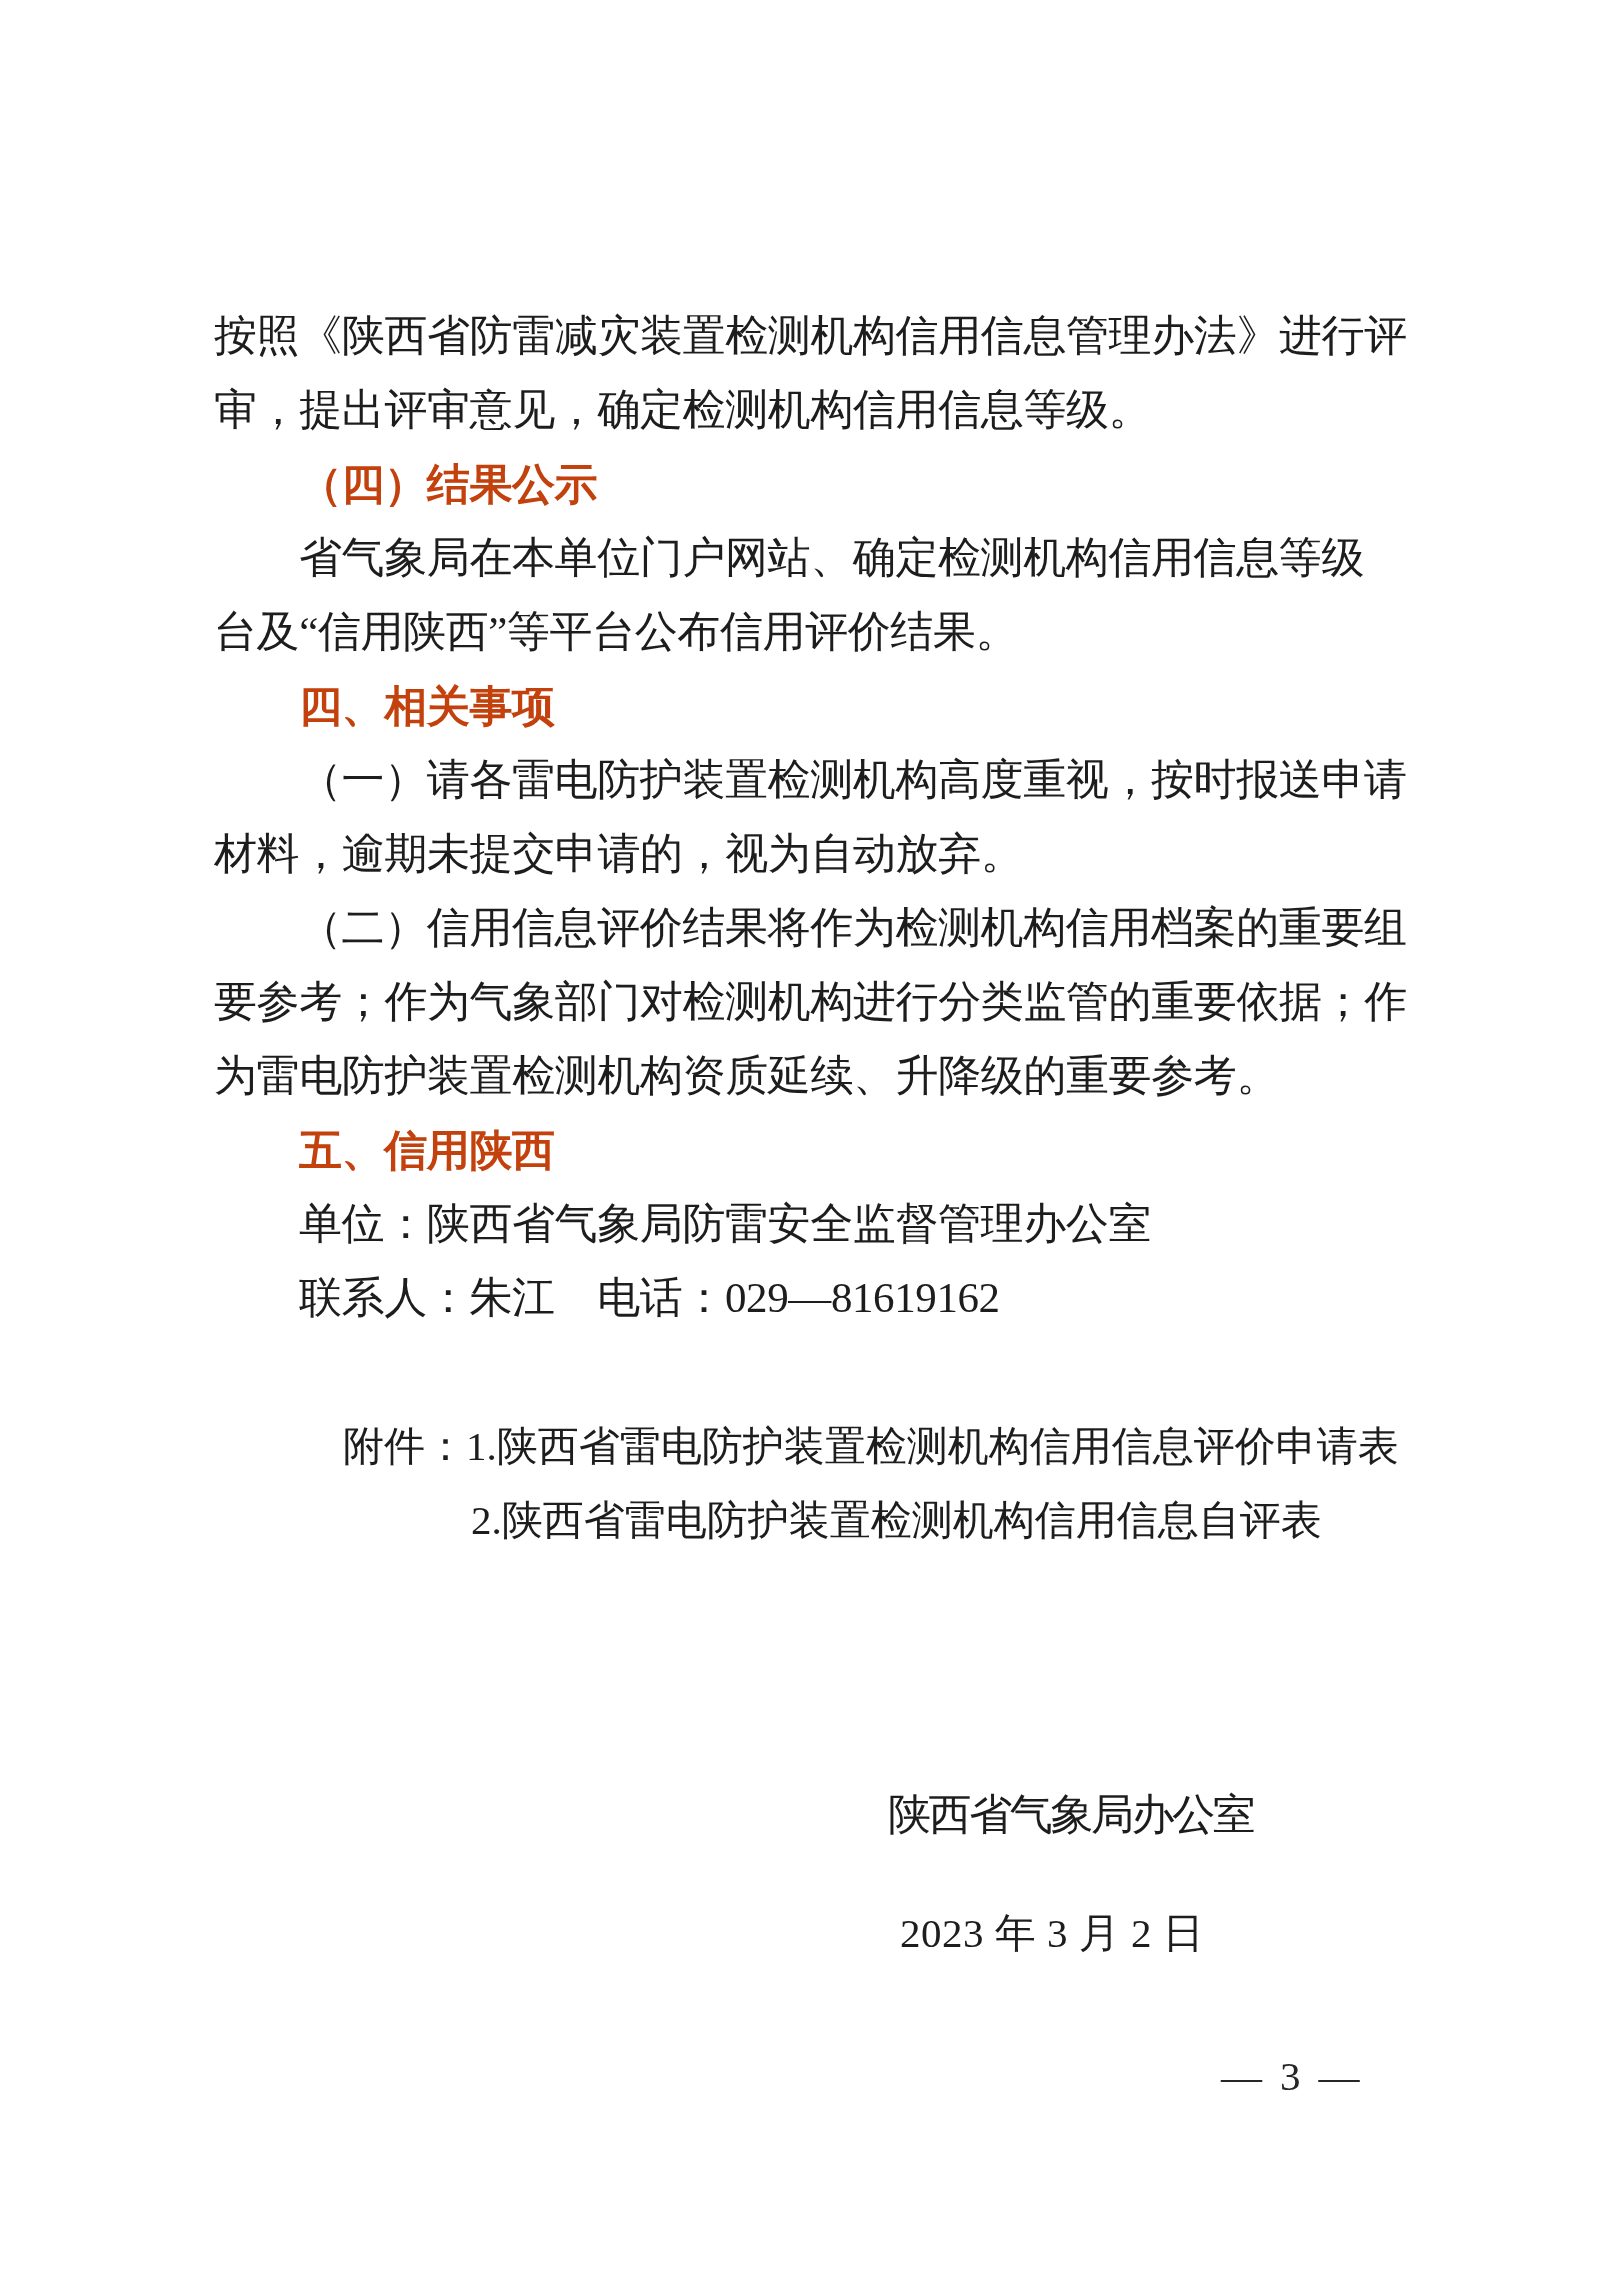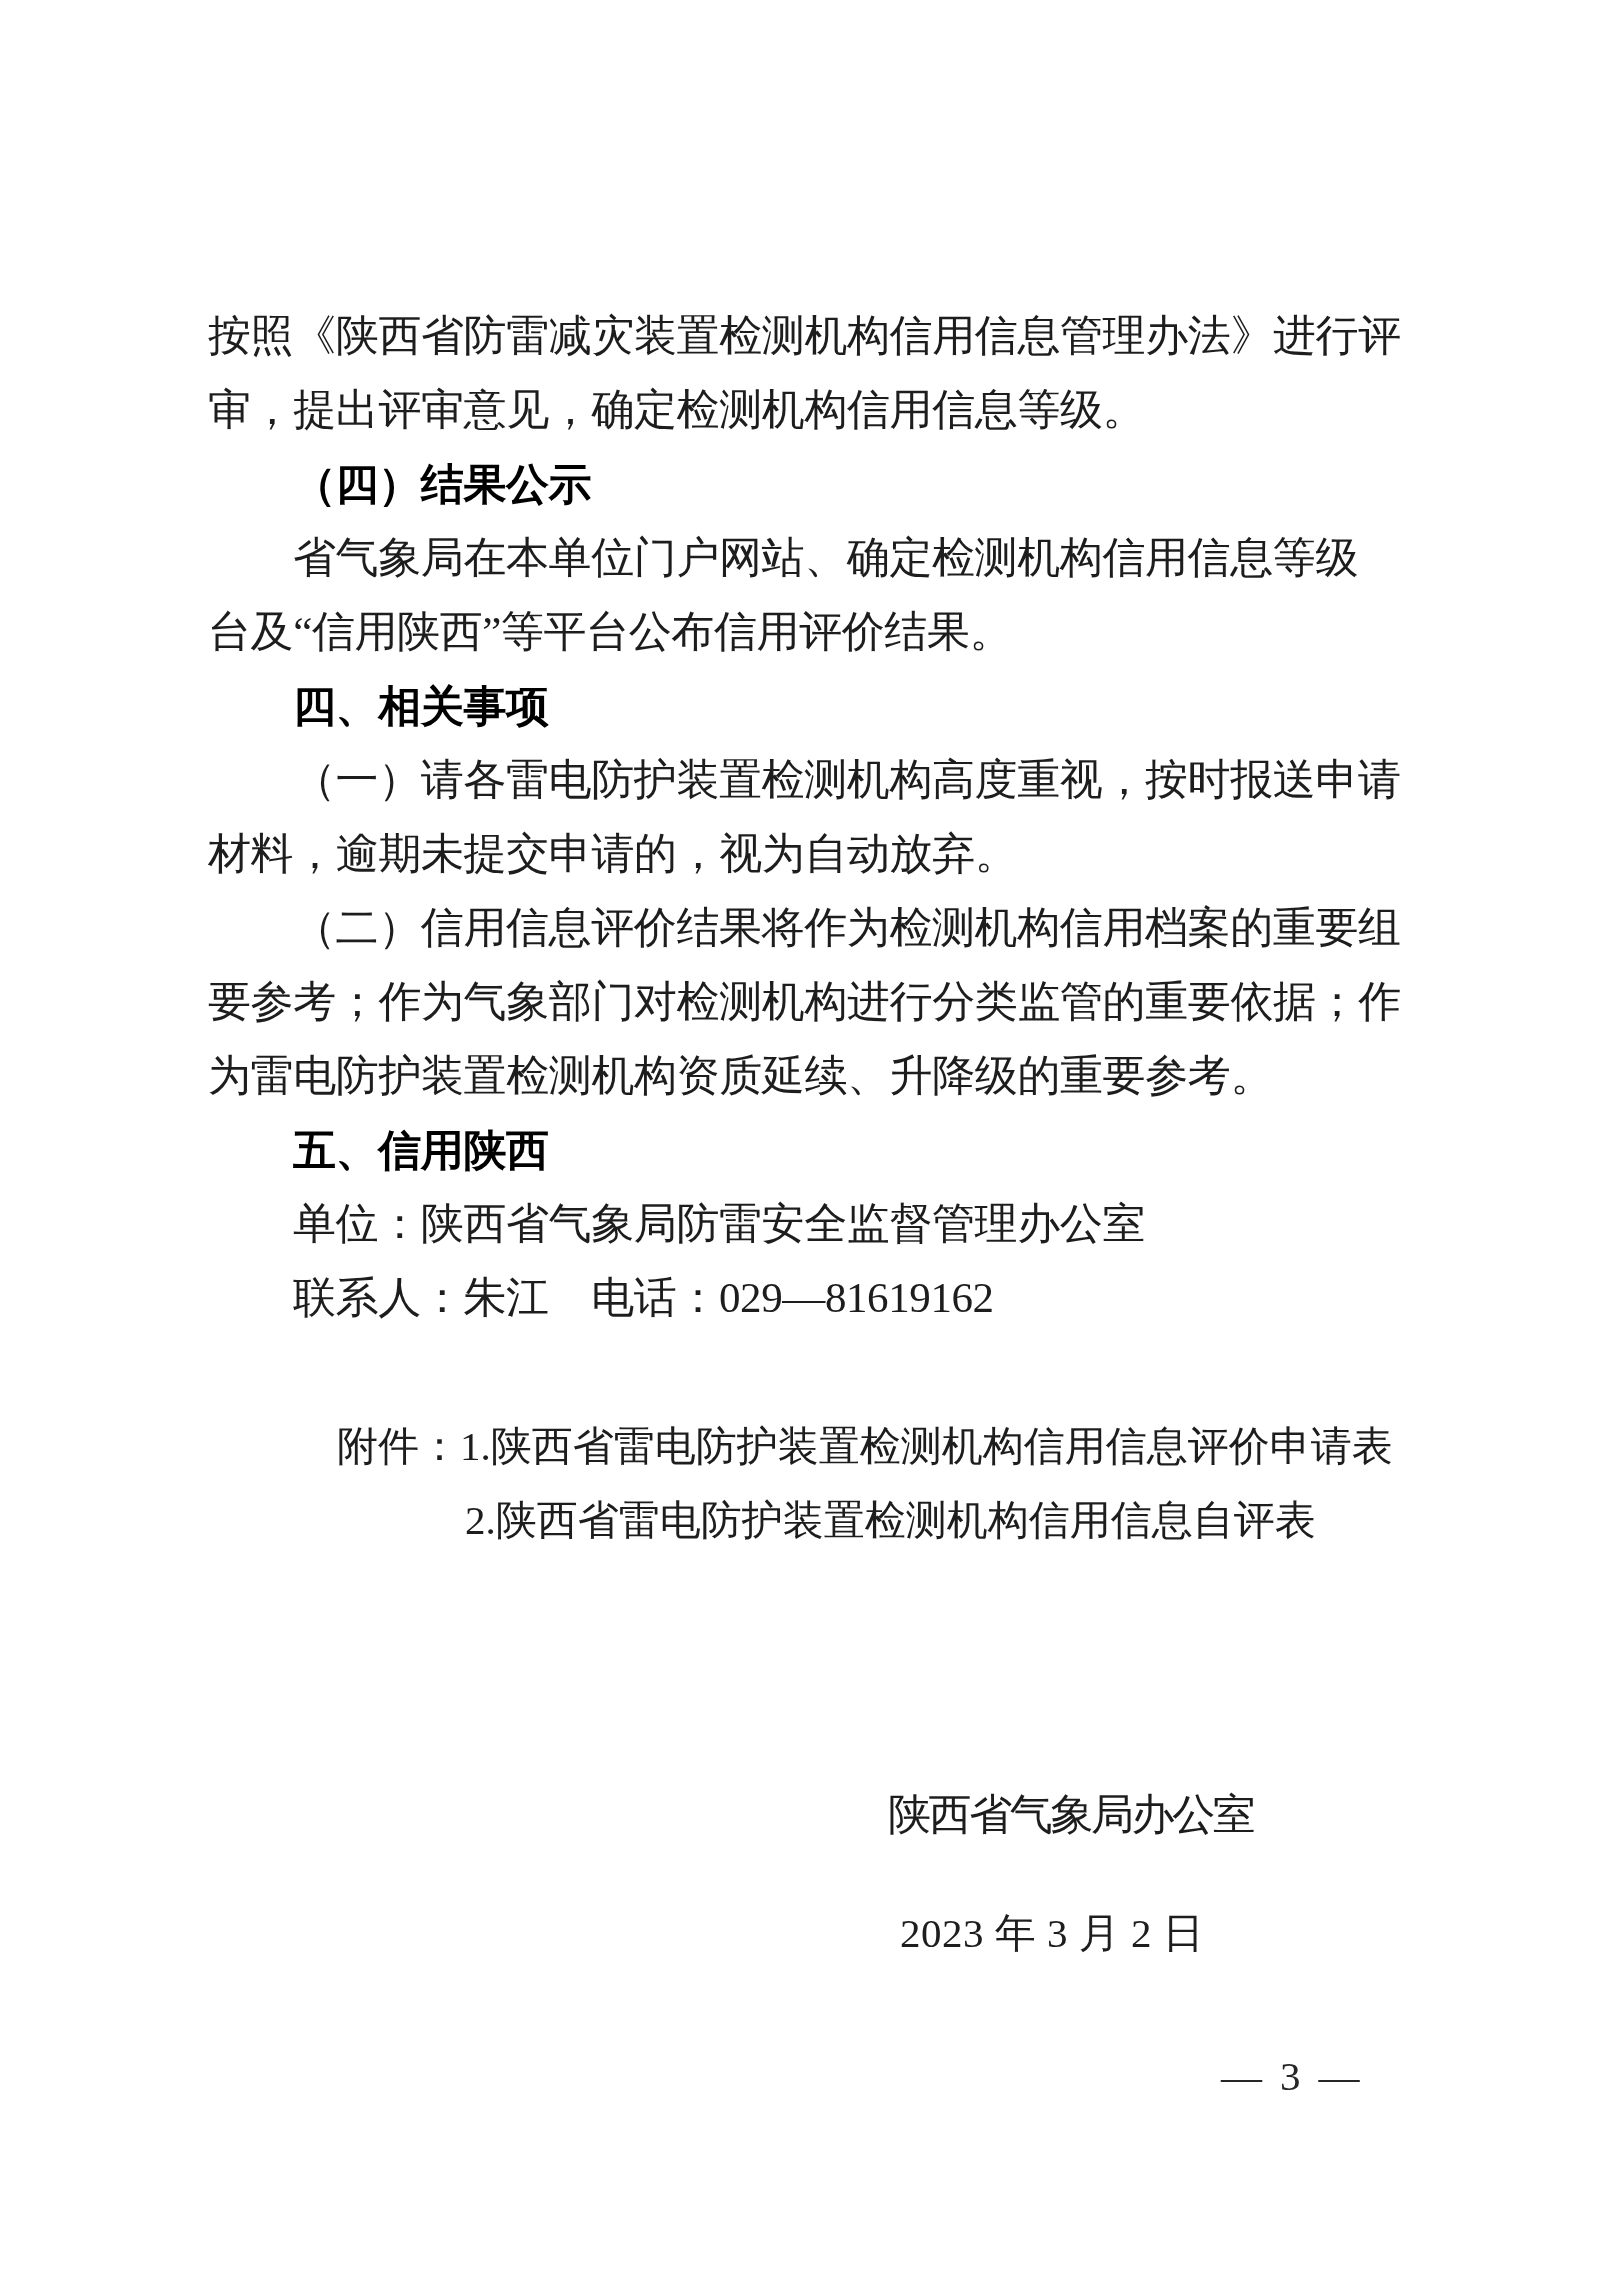--- a/index.html
+++ b/index.html
@@ -12,36 +12,36 @@
     width: 1621px;
     height: 2293px;
     margin: 0 auto;
     background: #ffffff;
     color: #1d1d1d;
     font-family: "Liberation Serif", "DejaVu Serif", serif;
     overflow: hidden;
   }
   .body-text {
     position: absolute;
-    left: 208px;
+    left: 214px;
     top: 299px;
     width: 1204px;
   }
   .l {
     margin: 0;
     font-size: 43px;
     line-height: 74px;
     letter-spacing: -0.4px;
     white-space: nowrap;
   }
   .ind2 { text-indent: 85px; }
   .heading {
     font-weight: 700;
     font-family: "Liberation Sans", "DejaVu Sans", sans-serif;
-    color: #000000;
+    color: #c2410c;
   }
   .attachments {
     margin-top: 74px;
   }
   .att {
     font-size: 41px;
     letter-spacing: 0;
   }
   .att1 { padding-left: 129px; }
   .att2 { padding-left: 257px; }

